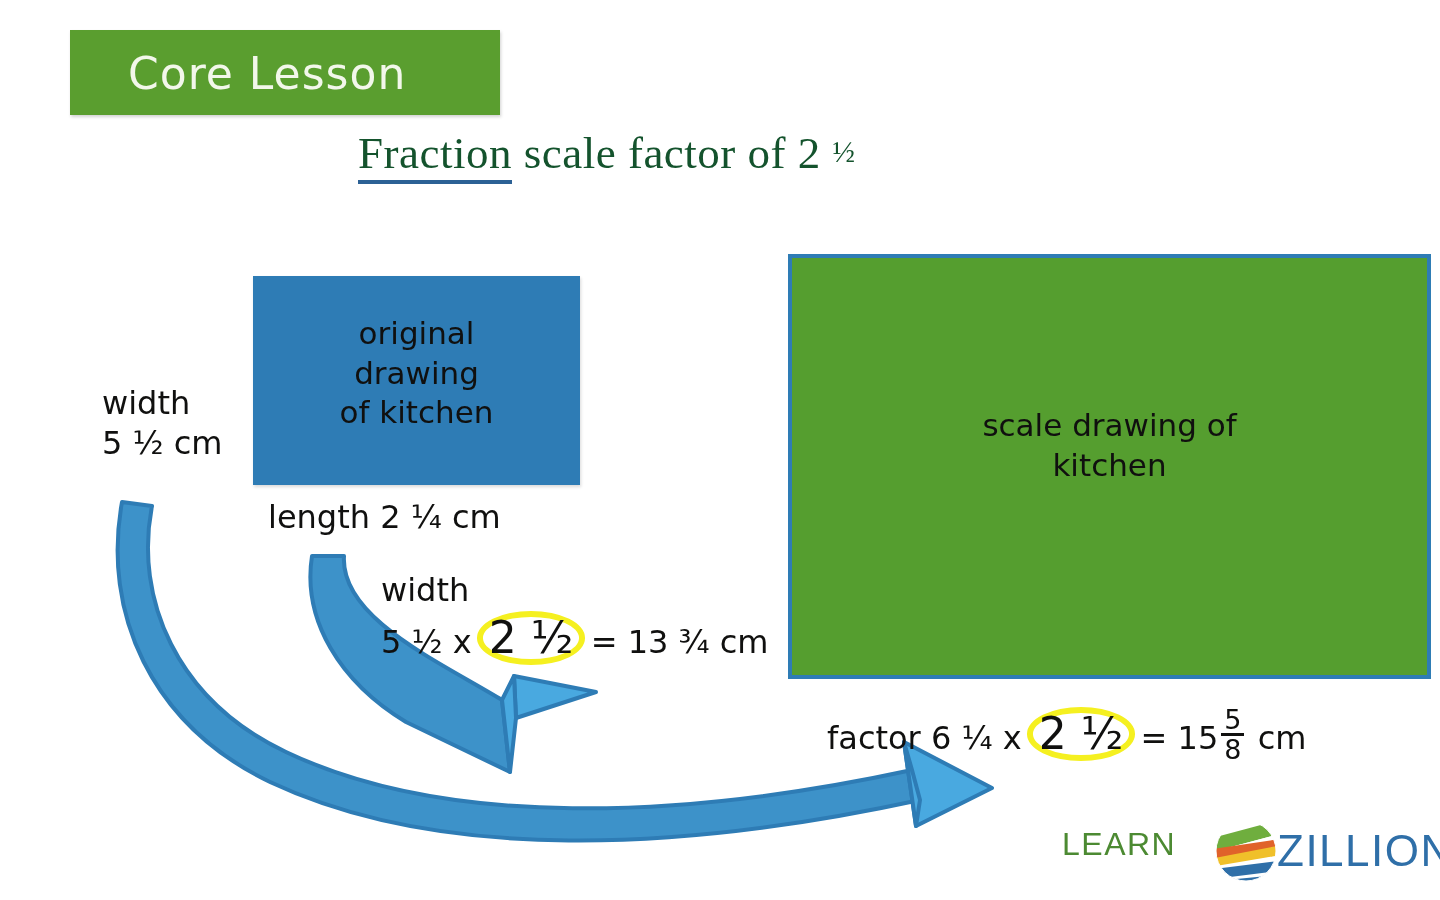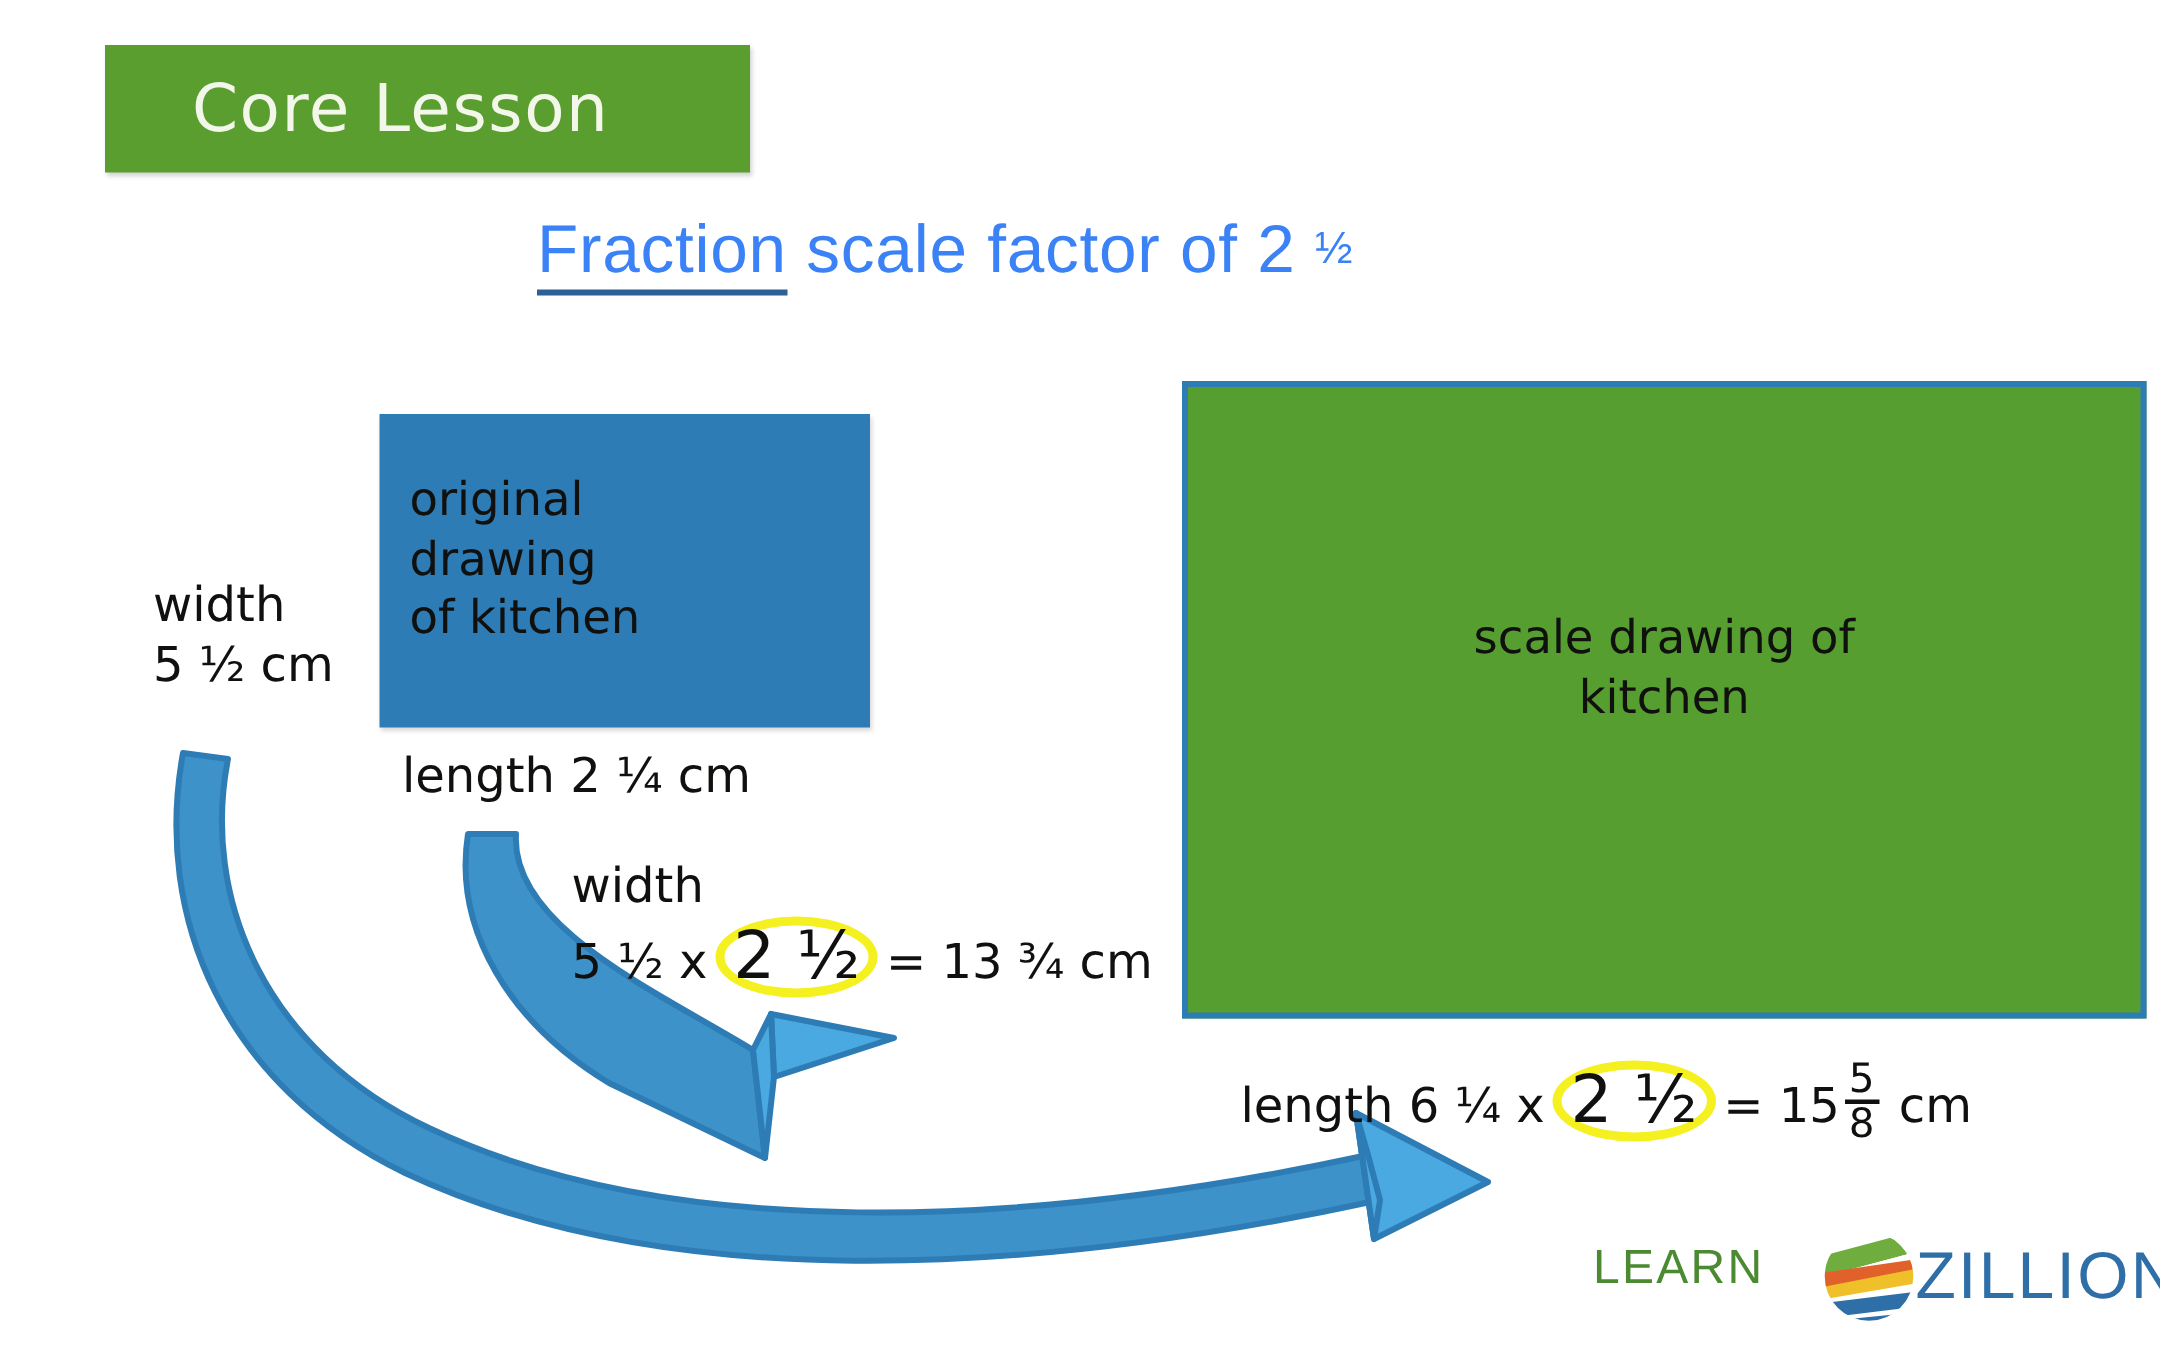--- a/index.html
+++ b/index.html
@@ -40,24 +40,24 @@
     font-size: 44px;
     font-weight: 400;
     letter-spacing: 1px;
     white-space: nowrap;
   }
 
   
   #title {
     position: absolute;
     left: 318px;
-    top: 140px;
-    font-family: Liberation Sans, sans-serif;
+    top: 127px;
+    font-family: Liberation Serif, serif;
     font-size: 45px;
-    color: #3b82f6;
+    color: #14532d;
     white-space: nowrap;
     letter-spacing: 0.5px;
   }
   #title .uline {
     border-bottom: 4px solid #2c6195;
     padding-bottom: 2px;
   }
   #title .frac-sm {
     font-size: 30px;
     vertical-align: 6px;
@@ -71,25 +71,25 @@
     width: 327px;
     height: 209px;
     background: #2e7cb5;
     box-shadow: 1px 2px 3px rgba(0,0,0,0.15);
   }
   #orig-rect-label {
     position: absolute;
     left: 0;
     right: 0;
     top: 38px;
+    text-align: center;
     color: #10100f;
     font-family: "DejaVu Sans", sans-serif;
     font-size: 31px;
     line-height: 1.28;
-    padding-left: 20px;
   }
 
   #scale-rect {
     position: absolute;
     left: 748px;
     top: 254px;
     width: 643px;
     height: 425px;
     background: #559e2f;
     border: 4px solid #2e7cb5;
@@ -256,21 +256,21 @@
     <span>width</span><br>
     <span>5 ½</span>
     <span>x</span>
     <span class="hl">2 ½</span>
     <span>=</span>
     <span>13 ¾</span>
     <span>cm</span>
   </div>
 
   <div class="ann" id="length-calc">
-    <span>length</span>
+    <span>factor</span>
     <span>6 ¼</span>
     <span>x</span>
     <span class="hl">2 ½</span>
     <span>=</span>
     <span>15</span><span class="vfrac"><span class="num">5</span><span class="den">8</span></span>
     <span>cm</span>
   </div>
 
   <svg id="arrows" viewBox="0 0 1440 900">
 

